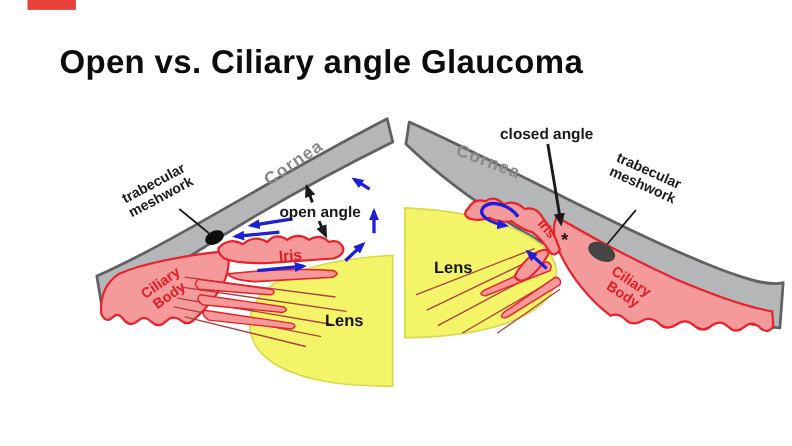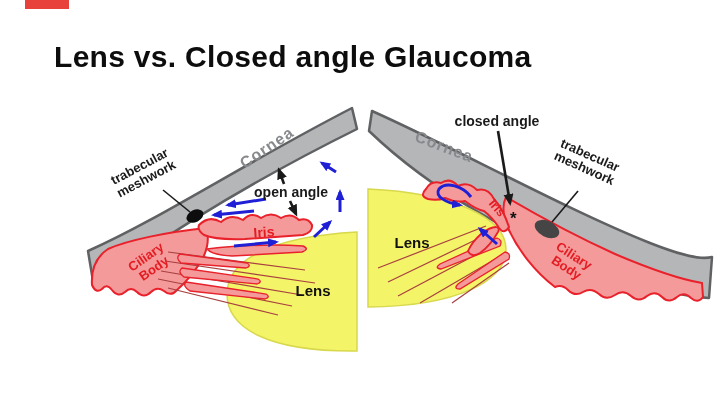--- a/index.html
+++ b/index.html
@@ -26,21 +26,21 @@
   .fiber{stroke:#a84040;stroke-width:1.2;fill:none;}
   .bluearrow{stroke:#1f1fd6;stroke-width:3;fill:none;}
   .blkarrow{stroke:#1a1a1a;stroke-width:2.6;fill:none;}
   .pointer{stroke:#1a1a1a;stroke-width:1.6;fill:none;}
 </style>
 </head>
 <body>
 
 <div class="accent-bar"></div>
 
-<h1 class="slide-title">Lens vs. Closed angle Glaucoma</h1>
+<h1 class="slide-title">Open vs. Ciliary angle Glaucoma</h1>
 
 <svg class="diagram" width="720" height="405" viewBox="0 0 720 405">
   <defs>
     <marker id="mblk" markerWidth="14" markerHeight="12" refX="9" refY="5" orient="auto" markerUnits="userSpaceOnUse">
       <path d="M0 0 L12 5 L0 10 Z" fill="#1a1a1a"></path>
     </marker>
     <marker id="mblu" markerWidth="13" markerHeight="11" refX="8" refY="4.5" orient="auto" markerUnits="userSpaceOnUse">
       <path d="M0 0 L11 4.5 L0 9 Z" fill="#1f1fd6"></path>
     </marker>
   </defs>

